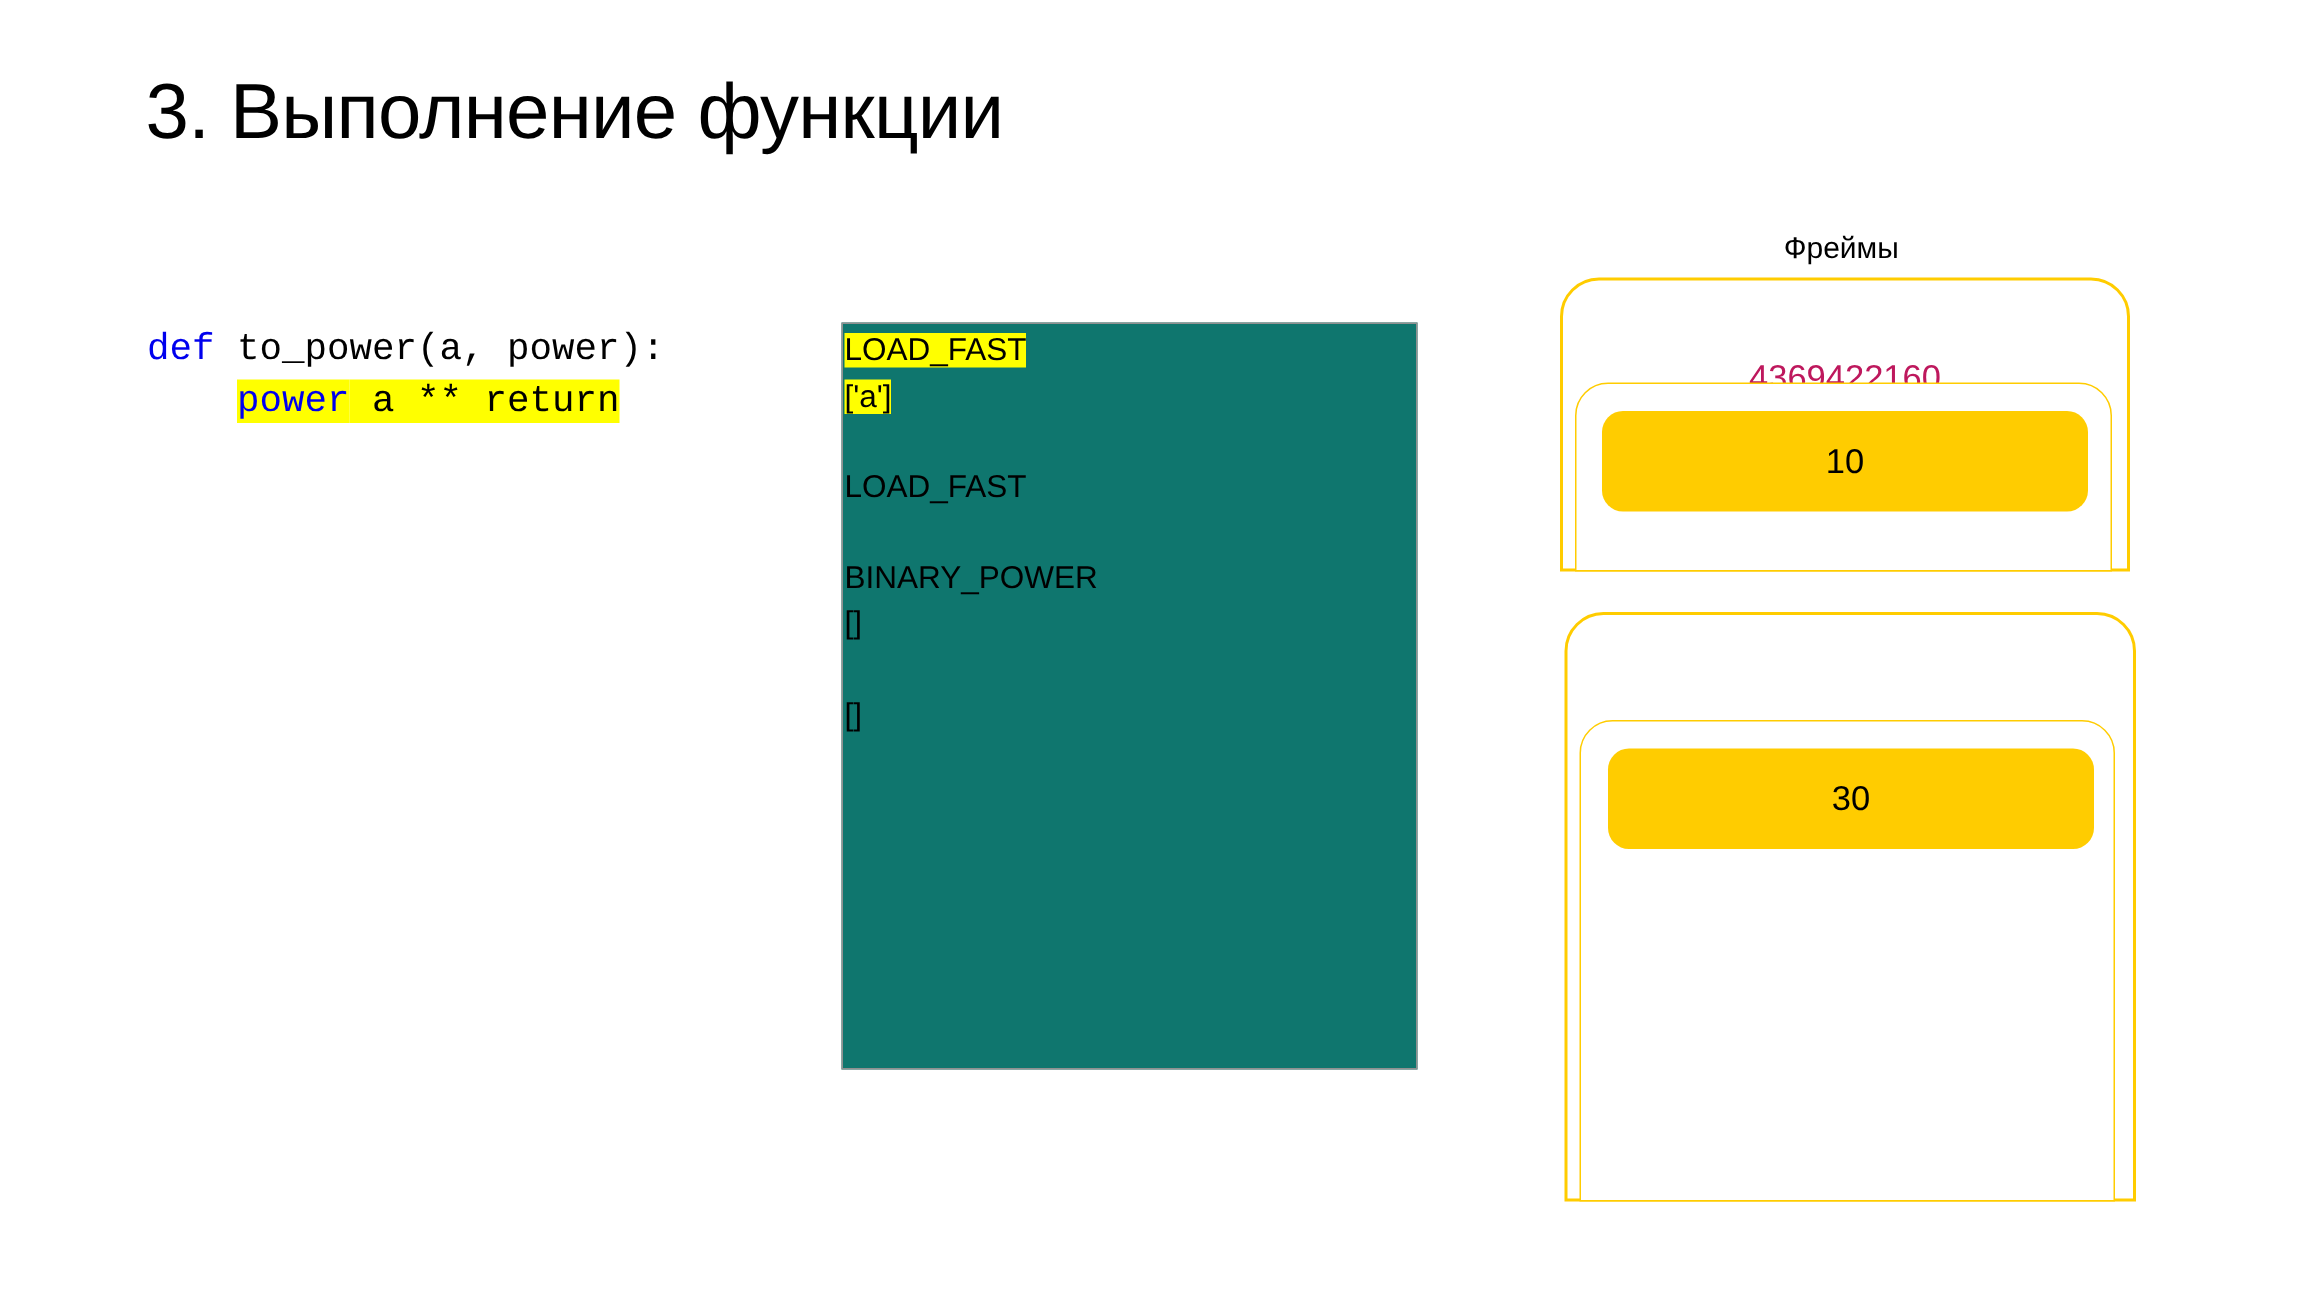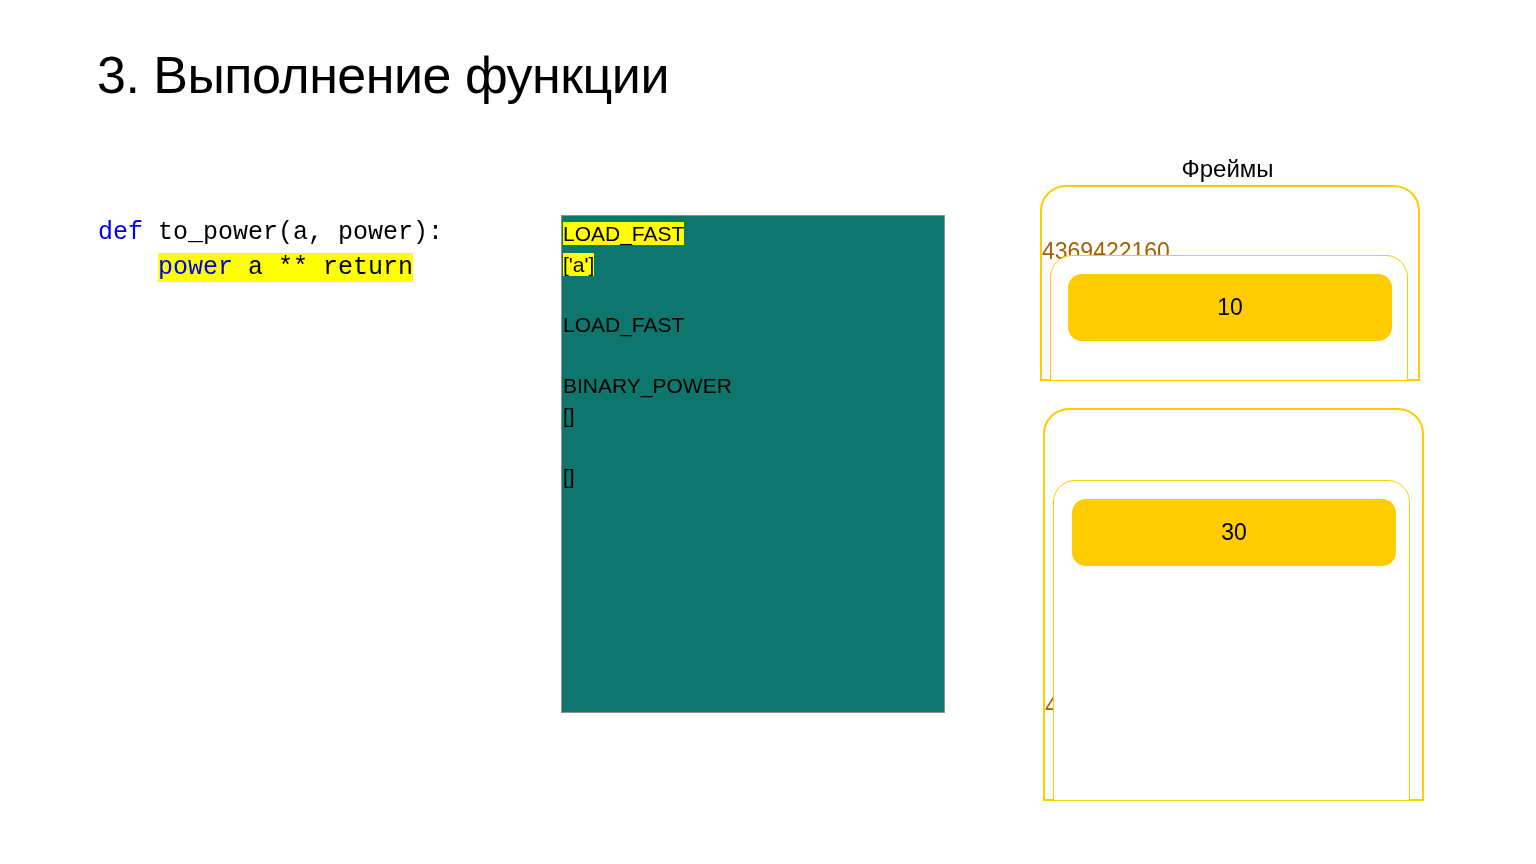--- a/index.html
+++ b/index.html
@@ -78,38 +78,38 @@
     left: 1035px;
     top: 155px;
     width: 395px;
   }
   #frames-heading {
     position: absolute;
     left: 0;
     top: 0;
     width: 385px;
     text-align: center;
-    font-size: 24px;
+    font-size: 20px;
     color: #000000;
   }
 
   .frame-outer {
     position: absolute;
     border: 2px solid #ffcc00;
     border-radius: 26px 26px 0 0;
     background: #ffffff;
     box-sizing: border-box;
   }
   .frame-id {
     position: absolute;
     left: 0;
     right: 0;
-    text-align: left;
+    text-align: center;
     font-size: 23px;
-    color: #a16207;
+    color: #be185d;
   }
   .frame-inner {
     position: absolute;
     border: 1.5px solid #ffcc00;
     border-radius: 22px 22px 0 0;
     background: #ffffff;
     box-sizing: border-box;
   }
   .value-pill {
     position: absolute;

